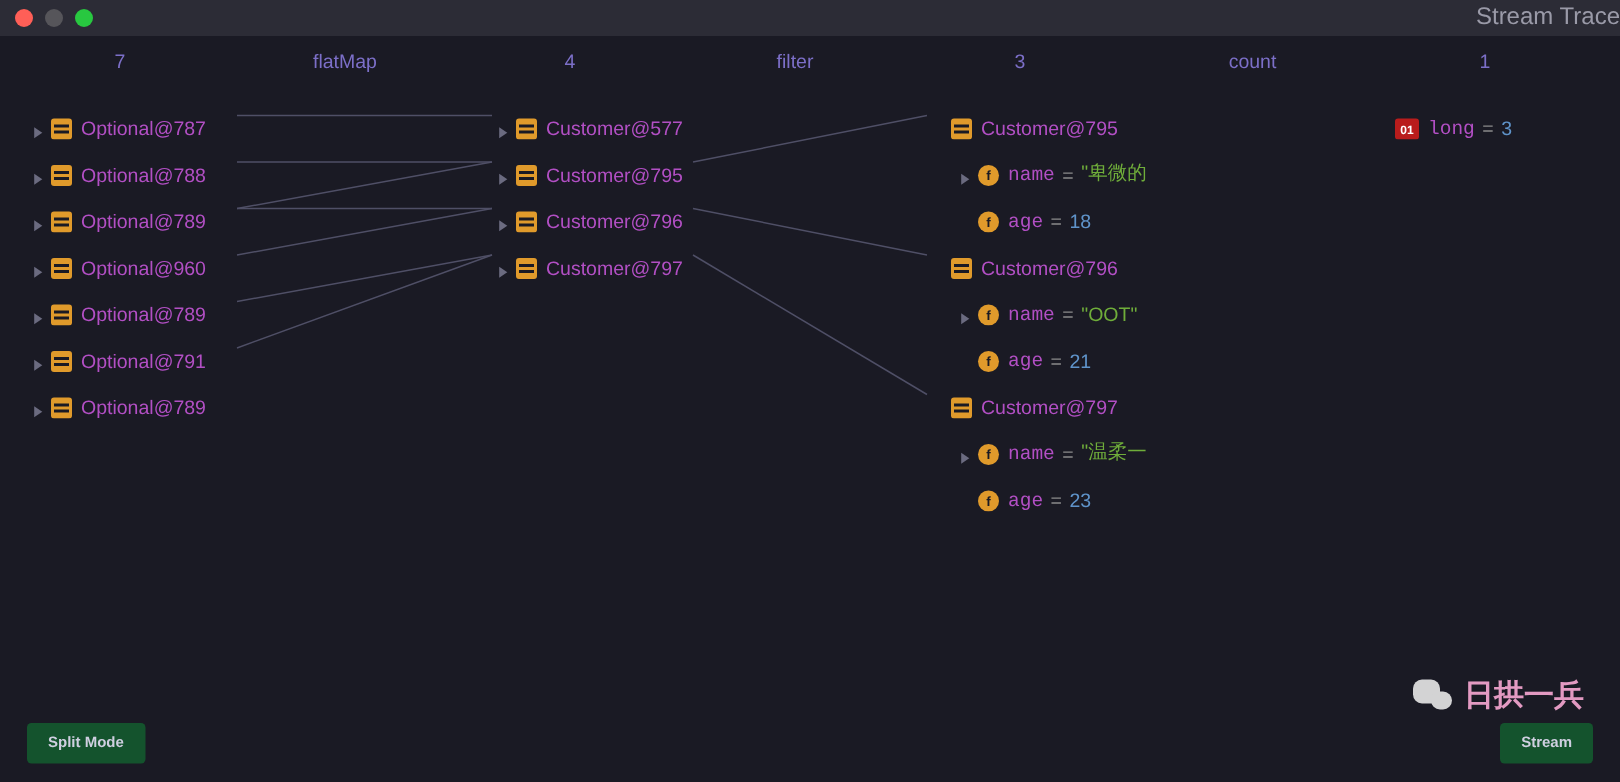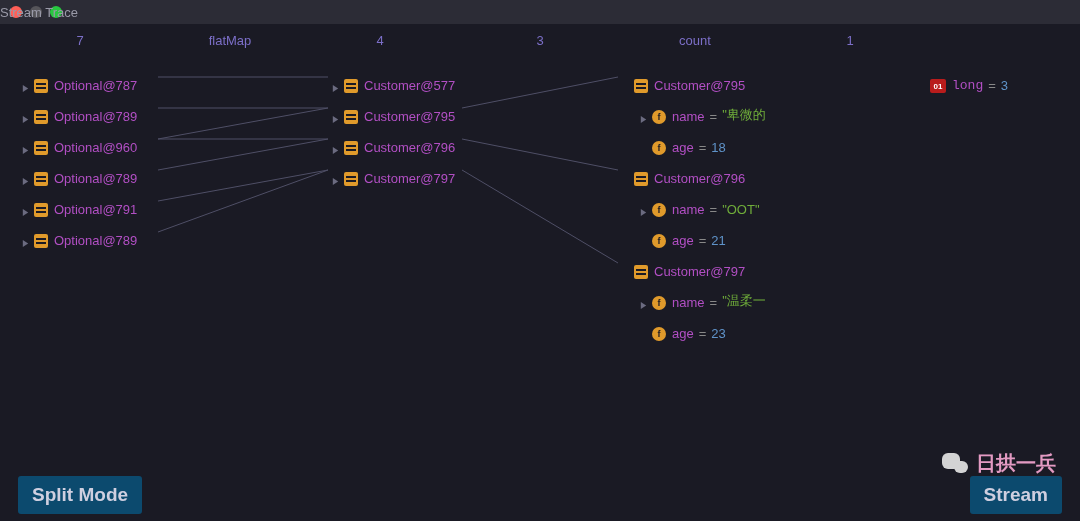--- a/index.html
+++ b/index.html
@@ -20,22 +20,22 @@
     padding-left: 10px;
   }
   .traffic { display: flex; gap: 8px; align-items: center; }
   .traffic span {
     width: 12px; height: 12px; border-radius: 50%; display: inline-block;
   }
   .tl-close { background: #ff5f57; }
   .tl-min { background: #56555a; }
   .tl-max { background: #28c840; }
   .title {
-    position: absolute; left: 0; right: 0; text-align: left;
-    color: #9a9aa8; font-size: 13px; pointer-events: none;
+    position: absolute; left: 0; right: 0; text-align: right;
+    color: #9a9aa8; font-size: 16px; pointer-events: none;
   }
   .stage-headers {
     display: flex;
     height: 26px;
     margin-top: 4px;
   }
   .col {
     position: relative;
     flex: 0 0 auto;
     color: #7c6fc8;
@@ -86,37 +86,37 @@
     display: inline-flex; align-items: center; justify-content: center;
     margin-right: 6px; color: #1a1a24; font-size: 9px; font-weight: bold;
   }
   .prim-icon {
     width: 16px; height: 14px; border-radius: 2px;
     background: #b91c1c;
     display: inline-flex; align-items: center; justify-content: center;
     margin-right: 6px; color: #fff; font-size: 8px; font-weight: bold;
   }
   .obj-label { color: #b24fc4; }
-  .fld-name { color: #b24fc4; }
+  .fld-name { color: #b24fc4; font-family: Liberation Mono, monospace; }
   .eq { color: #888; margin: 0 5px; }
   .str-val { color: #6fad3a; }
   .num-val { color: #5f93c9; }
   .type-label { color: #b24fc4; font-family: Liberation Mono, monospace; }
   .indent { padding-left: 18px; }
   .footer {
     position: absolute; left: 0; right: 0; bottom: 0;
     height: 52px;
     display: flex; align-items: center; justify-content: space-between;
     padding: 0 18px;
   }
   .btn {
-    background: #0c4a6e;
+    background: #14532d;
     color: #cfcfe0;
     padding: 8px 14px;
-    font-size: 19px;
+    font-size: 10px;
     font-weight: 600;
     border-radius: 3px;
     cursor: pointer;
   }
   .watermark {
     position: absolute;
     right: 24px; bottom: 44px;
     display: flex; align-items: center; gap: 6px;
     color: #f9a8d4; font-size: 20px; font-weight: 600;
     opacity: 0.9;
@@ -137,20 +137,21 @@
     <span class="tl-min"></span>
     <span class="tl-max"></span>
   </div>
   <div class="title">Stream Trace</div>
 </div>
 
 <div class="stage-headers">
   <div class="col" style="width:160px">7</div>
   <div class="col" style="width:140px">flatMap</div>
   <div class="col" style="width:160px">4</div>
+  <div class="col" style="width:140px">filter</div>
   <div class="col" style="width:160px">3</div>
   <div class="col" style="width:150px">count</div>
   <div class="col" style="width:160px">1</div>
 </div>
 
 <div class="content">
   <svg class="lines">
 
     <line x1="158" y1="23" x2="328" y2="23"></line>
     <line x1="158" y1="54" x2="328" y2="54"></line>
@@ -175,20 +176,29 @@
       <span class="obj-icon"></span>
       <span class="obj-label">Optional@787</span>
     </div>
     <div class="row">
       <span class="chevron">
           <svg viewBox="0 0 10 10">
             <path d="M2 1 L8 5 L2 9 Z" fill="#6b6b80"></path>
           </svg>
         </span>
       <span class="obj-icon"></span>
+      <span class="obj-label">Optional@788</span>
+    </div>
+    <div class="row">
+      <span class="chevron">
+          <svg viewBox="0 0 10 10">
+            <path d="M2 1 L8 5 L2 9 Z" fill="#6b6b80"></path>
+          </svg>
+        </span>
+      <span class="obj-icon"></span>
       <span class="obj-label">Optional@789</span>
     </div>
     <div class="row">
       <span class="chevron">
           <svg viewBox="0 0 10 10">
             <path d="M2 1 L8 5 L2 9 Z" fill="#6b6b80"></path>
           </svg>
         </span>
       <span class="obj-icon"></span>
       <span class="obj-label">Optional@960</span>

